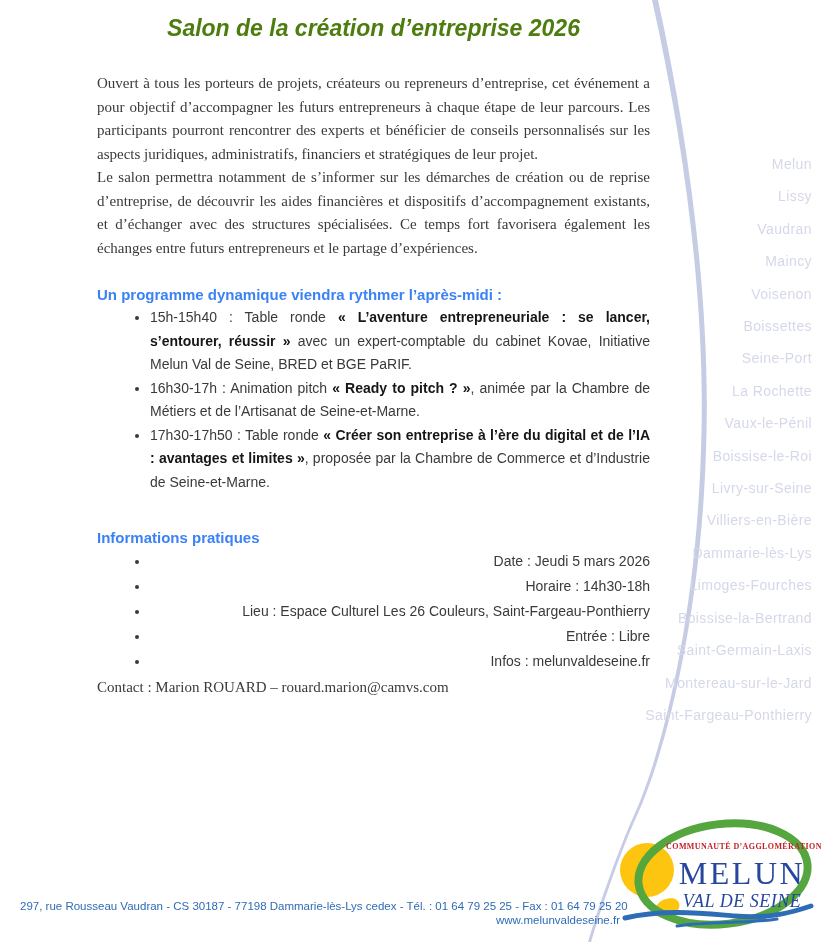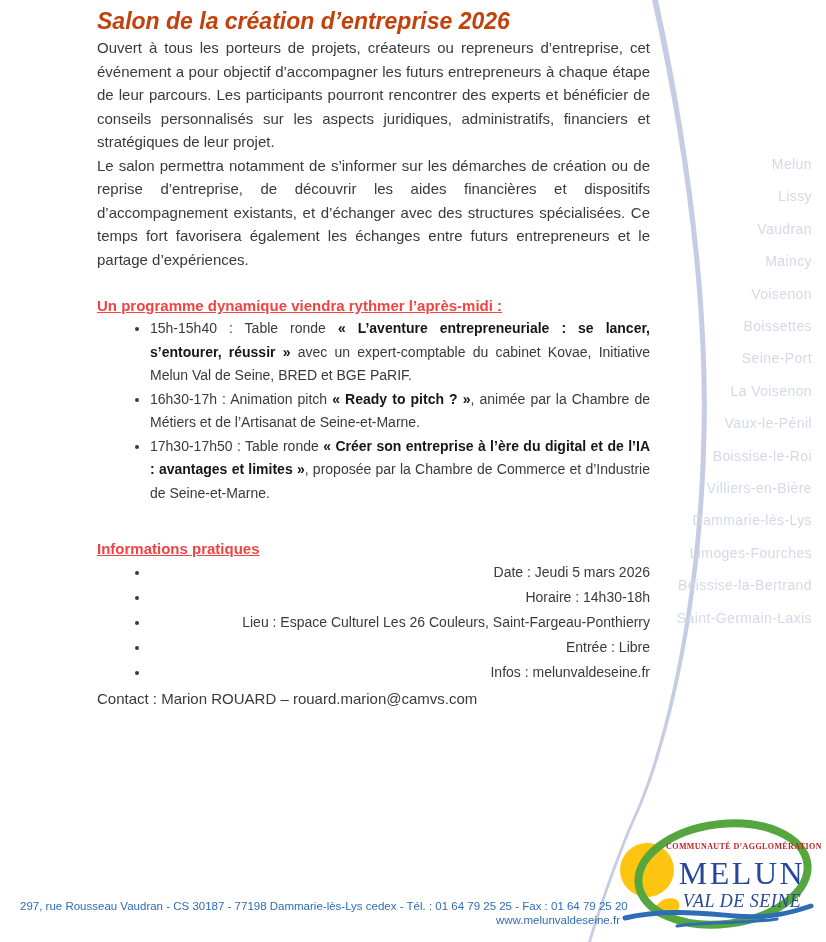--- a/index.html
+++ b/index.html
@@ -2,32 +2,32 @@
 <html lang="fr"><head>
 <meta charset="utf-8">
 <style>
   html,body{margin:0;padding:0;background:#fff;}
   .page{position:relative;width:826px;height:942px;background:#fff;overflow:hidden;
         font-family:"Liberation Sans",sans-serif;color:#3a3a3a;}
   
   .curve-svg{position:absolute;left:0;top:0;width:826px;height:942px;pointer-events:none;}
   
   .content{position:absolute;left:97px;top:0;width:553px;}
-  .doc-title{margin:6px 0 0 0;font-size:23px;line-height:30px;font-weight:bold;font-style:italic;
-             color:#c2410c;}
+  .doc-title{margin:13px 0 0 0;font-size:23px;line-height:30px;font-weight:bold;font-style:italic;
+             text-align:center;color:#4d7c0f;}
   .intro{margin:23px 0 0 0;font-size:15px;line-height:23.5px;text-align:justify;
          font-weight:bold;color:#161616;}
-  .para-group{}
+  .para-group{margin-top:29px;font-family:Liberation Serif, serif;}
   .para{margin:0;font-size:15px;line-height:23.5px;text-align:justify;}
-  .section-heading{margin:23px 0 0 0;font-size:15px;line-height:23px;font-weight:bold;color:#ef4444;text-decoration:underline;}
+  .section-heading{margin:23px 0 0 0;font-size:15px;line-height:23px;font-weight:bold;color:#3b82f6;}
   .section-heading.info{margin-top:32px;}
   ul.bullets{margin:0;padding:0 0 0 53px;}
   ul.bullets li{font-size:14px;line-height:23.5px;text-align:justify;}
   ul.bullets.plain li{text-align:right;line-height:25px;}
-  .contact{margin:2px 0 0 0;font-size:15px;line-height:23.5px;}
+  .contact{margin:2px 0 0 0;font-size:15px;line-height:23.5px;font-family:Liberation Serif, serif;}
   .b{font-weight:bold;color:#161616;}
   
   .communes{position:absolute;top:148px;right:14px;text-align:right;
             font-size:14px;line-height:32.4px;color:#d5d8e8;letter-spacing:0.4px;font-weight:300;}
   
   .footer{position:absolute;right:206px;bottom:15px;width:600px;text-align:right;
           font-size:11.5px;line-height:14px;color:#2e6cb5;}
   .footer .addr{white-space:nowrap;}
   
   .logo{position:absolute;right:5px;bottom:0;width:206px;height:130px;}
@@ -44,28 +44,31 @@
   </svg>
 
   <div class="communes">
       <div class="commune">Melun</div>
       <div class="commune">Lissy</div>
       <div class="commune">Vaudran</div>
       <div class="commune">Maincy</div>
       <div class="commune">Voisenon</div>
       <div class="commune">Boissettes</div>
       <div class="commune">Seine-Port</div>
-      <div class="commune">La Voisenon</div>
+      <div class="commune">La Rochette</div>
       <div class="commune">Vaux-le-Pénil</div>
       <div class="commune">Boissise-le-Roi</div>
+      <div class="commune">Livry-sur-Seine</div>
       <div class="commune">Villiers-en-Bière</div>
       <div class="commune">Dammarie-lès-Lys</div>
       <div class="commune">Limoges-Fourches</div>
       <div class="commune">Boissise-la-Bertrand</div>
       <div class="commune">Saint-Germain-Laxis</div>
+      <div class="commune">Montereau-sur-le-Jard</div>
+      <div class="commune">Saint-Fargeau-Ponthierry</div>
     </div>
 
   <div class="content">
     <h1 class="doc-title">Salon de la création d’entreprise 2026</h1>
 
 
     <div class="para-group">
         <p class="para"><span>Ouvert à tous les porteurs de projets, créateurs ou repreneurs d’entreprise, cet événement a pour objectif d’accompagner les futurs entrepreneurs à chaque étape de leur parcours. Les participants pourront rencontrer des experts et bénéficier de conseils personnalisés sur les aspects juridiques, administratifs, financiers et stratégiques de leur projet.</span></p>
         <p class="para"><span>Le salon permettra notamment de s’informer sur les démarches de création ou de reprise d’entreprise, de découvrir les aides financières et dispositifs d’accompagnement existants, et d’échanger avec des structures spécialisées. Ce temps fort favorisera également les échanges entre futurs entrepreneurs et le partage d’expériences.</span></p>
       </div>

